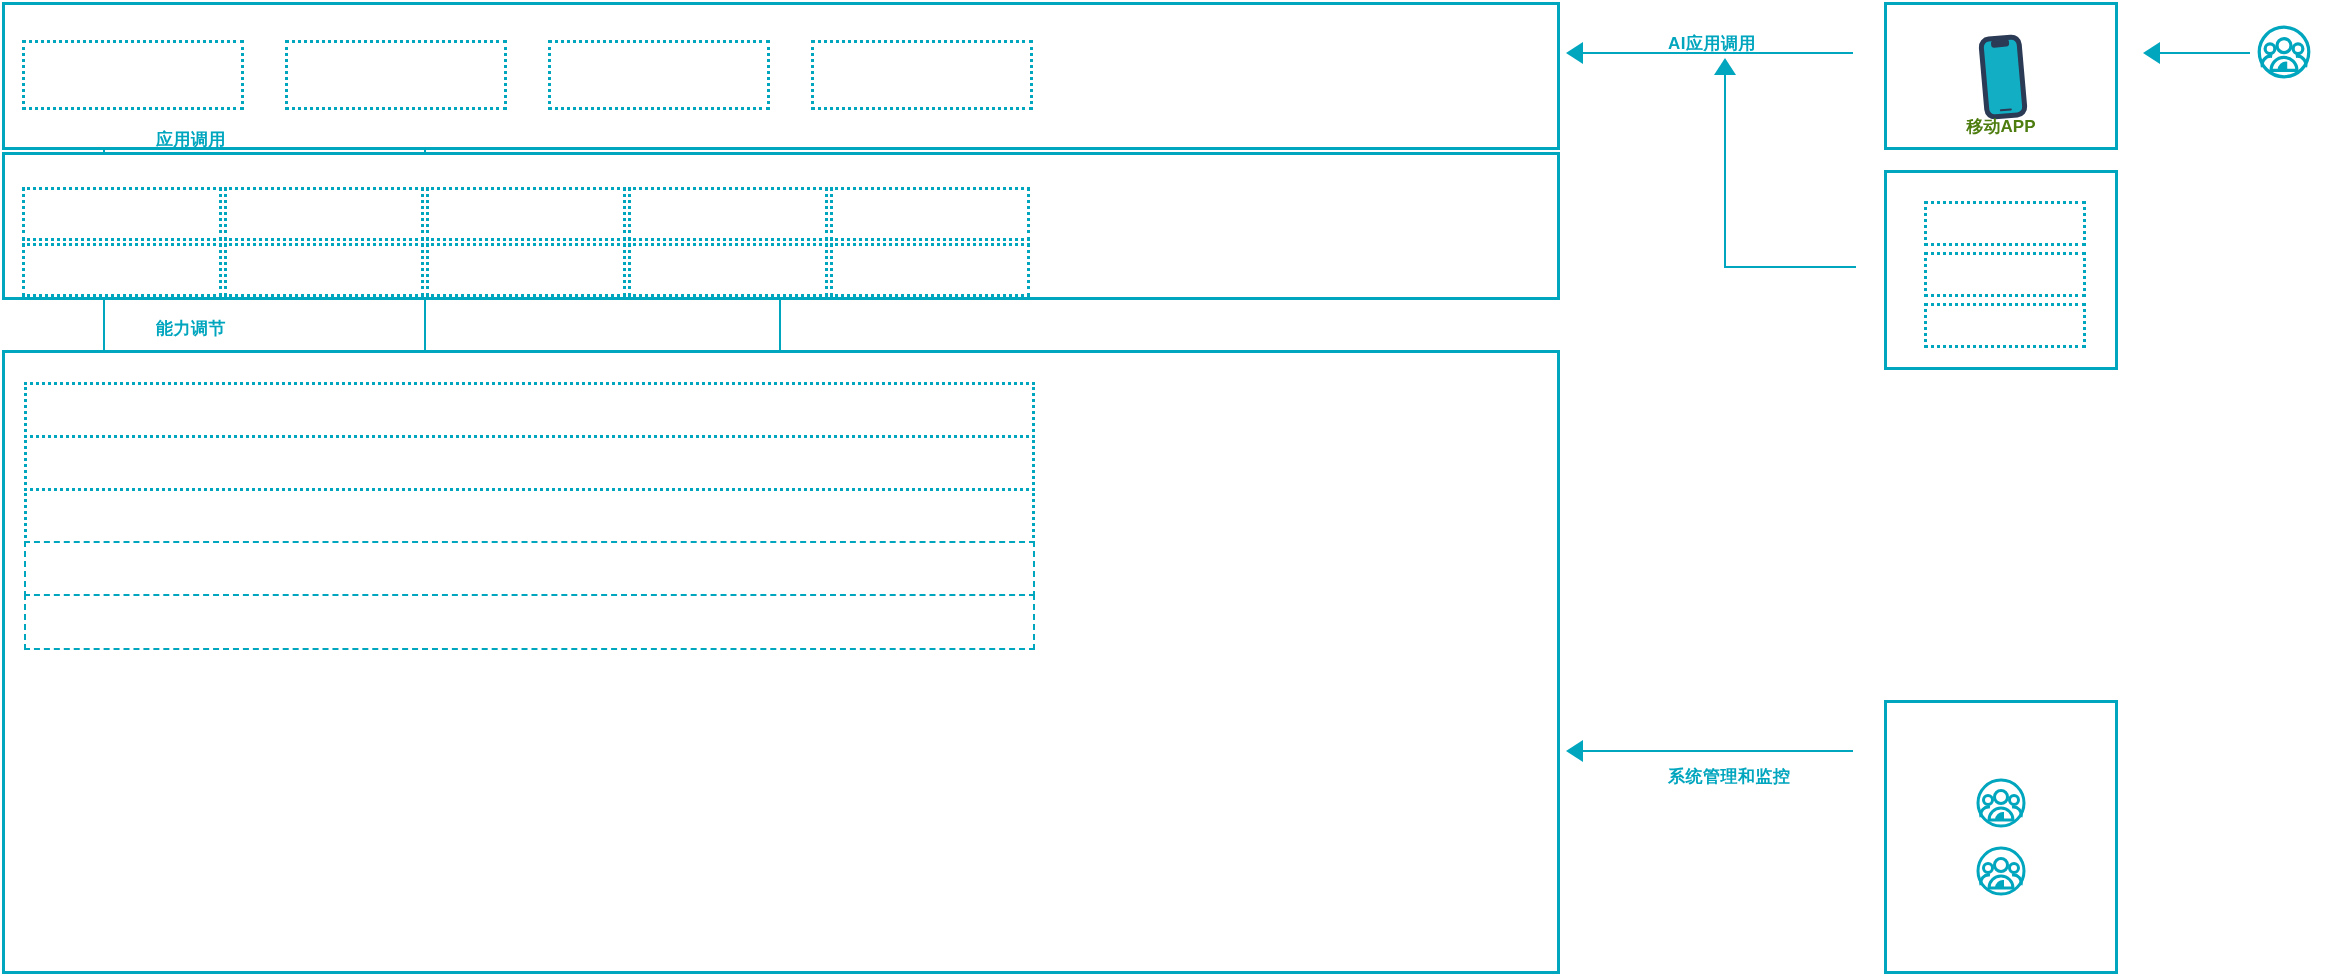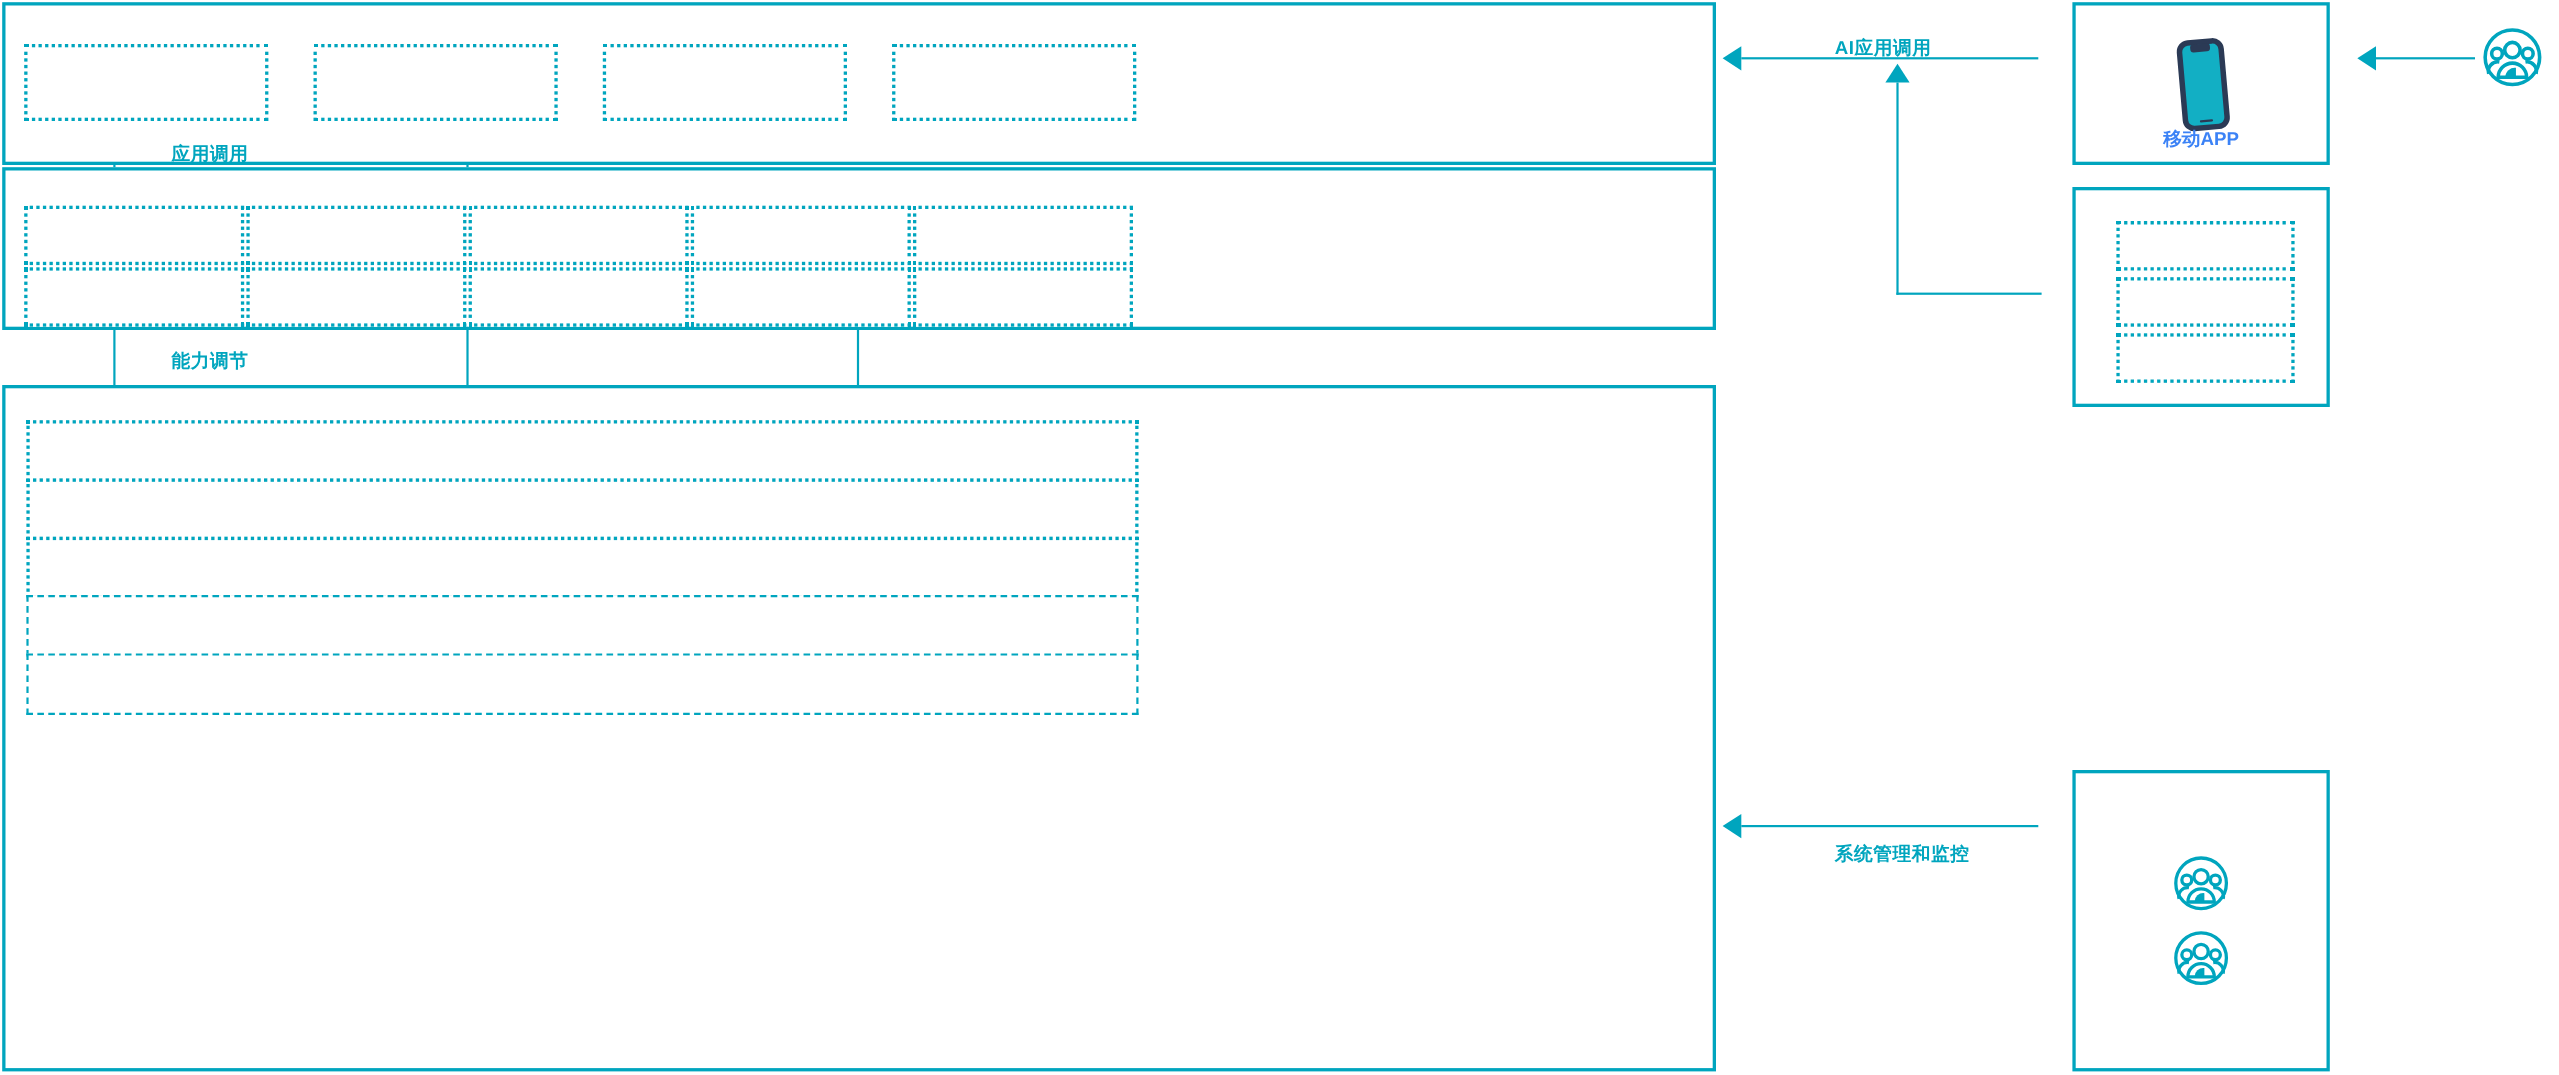--- a/index.html
+++ b/index.html
@@ -71,21 +71,21 @@
   .arw-left {
     position: absolute;
     width: 0; height: 0;
     border-top: 11px solid transparent;
     border-bottom: 11px solid transparent;
     border-right: 17px solid #00A5BE;
   }
   .icon-wrap { position: absolute; }
   .phone-label {
     position: absolute;
-    color: #3b82f6;
+    color: #4d7c0f;
     font-size: 17px;
     font-weight: bold;
     text-align: center;
     white-space: nowrap;
   }
 </style>
 </head>
 <body>
 
 <div id="canvas">

